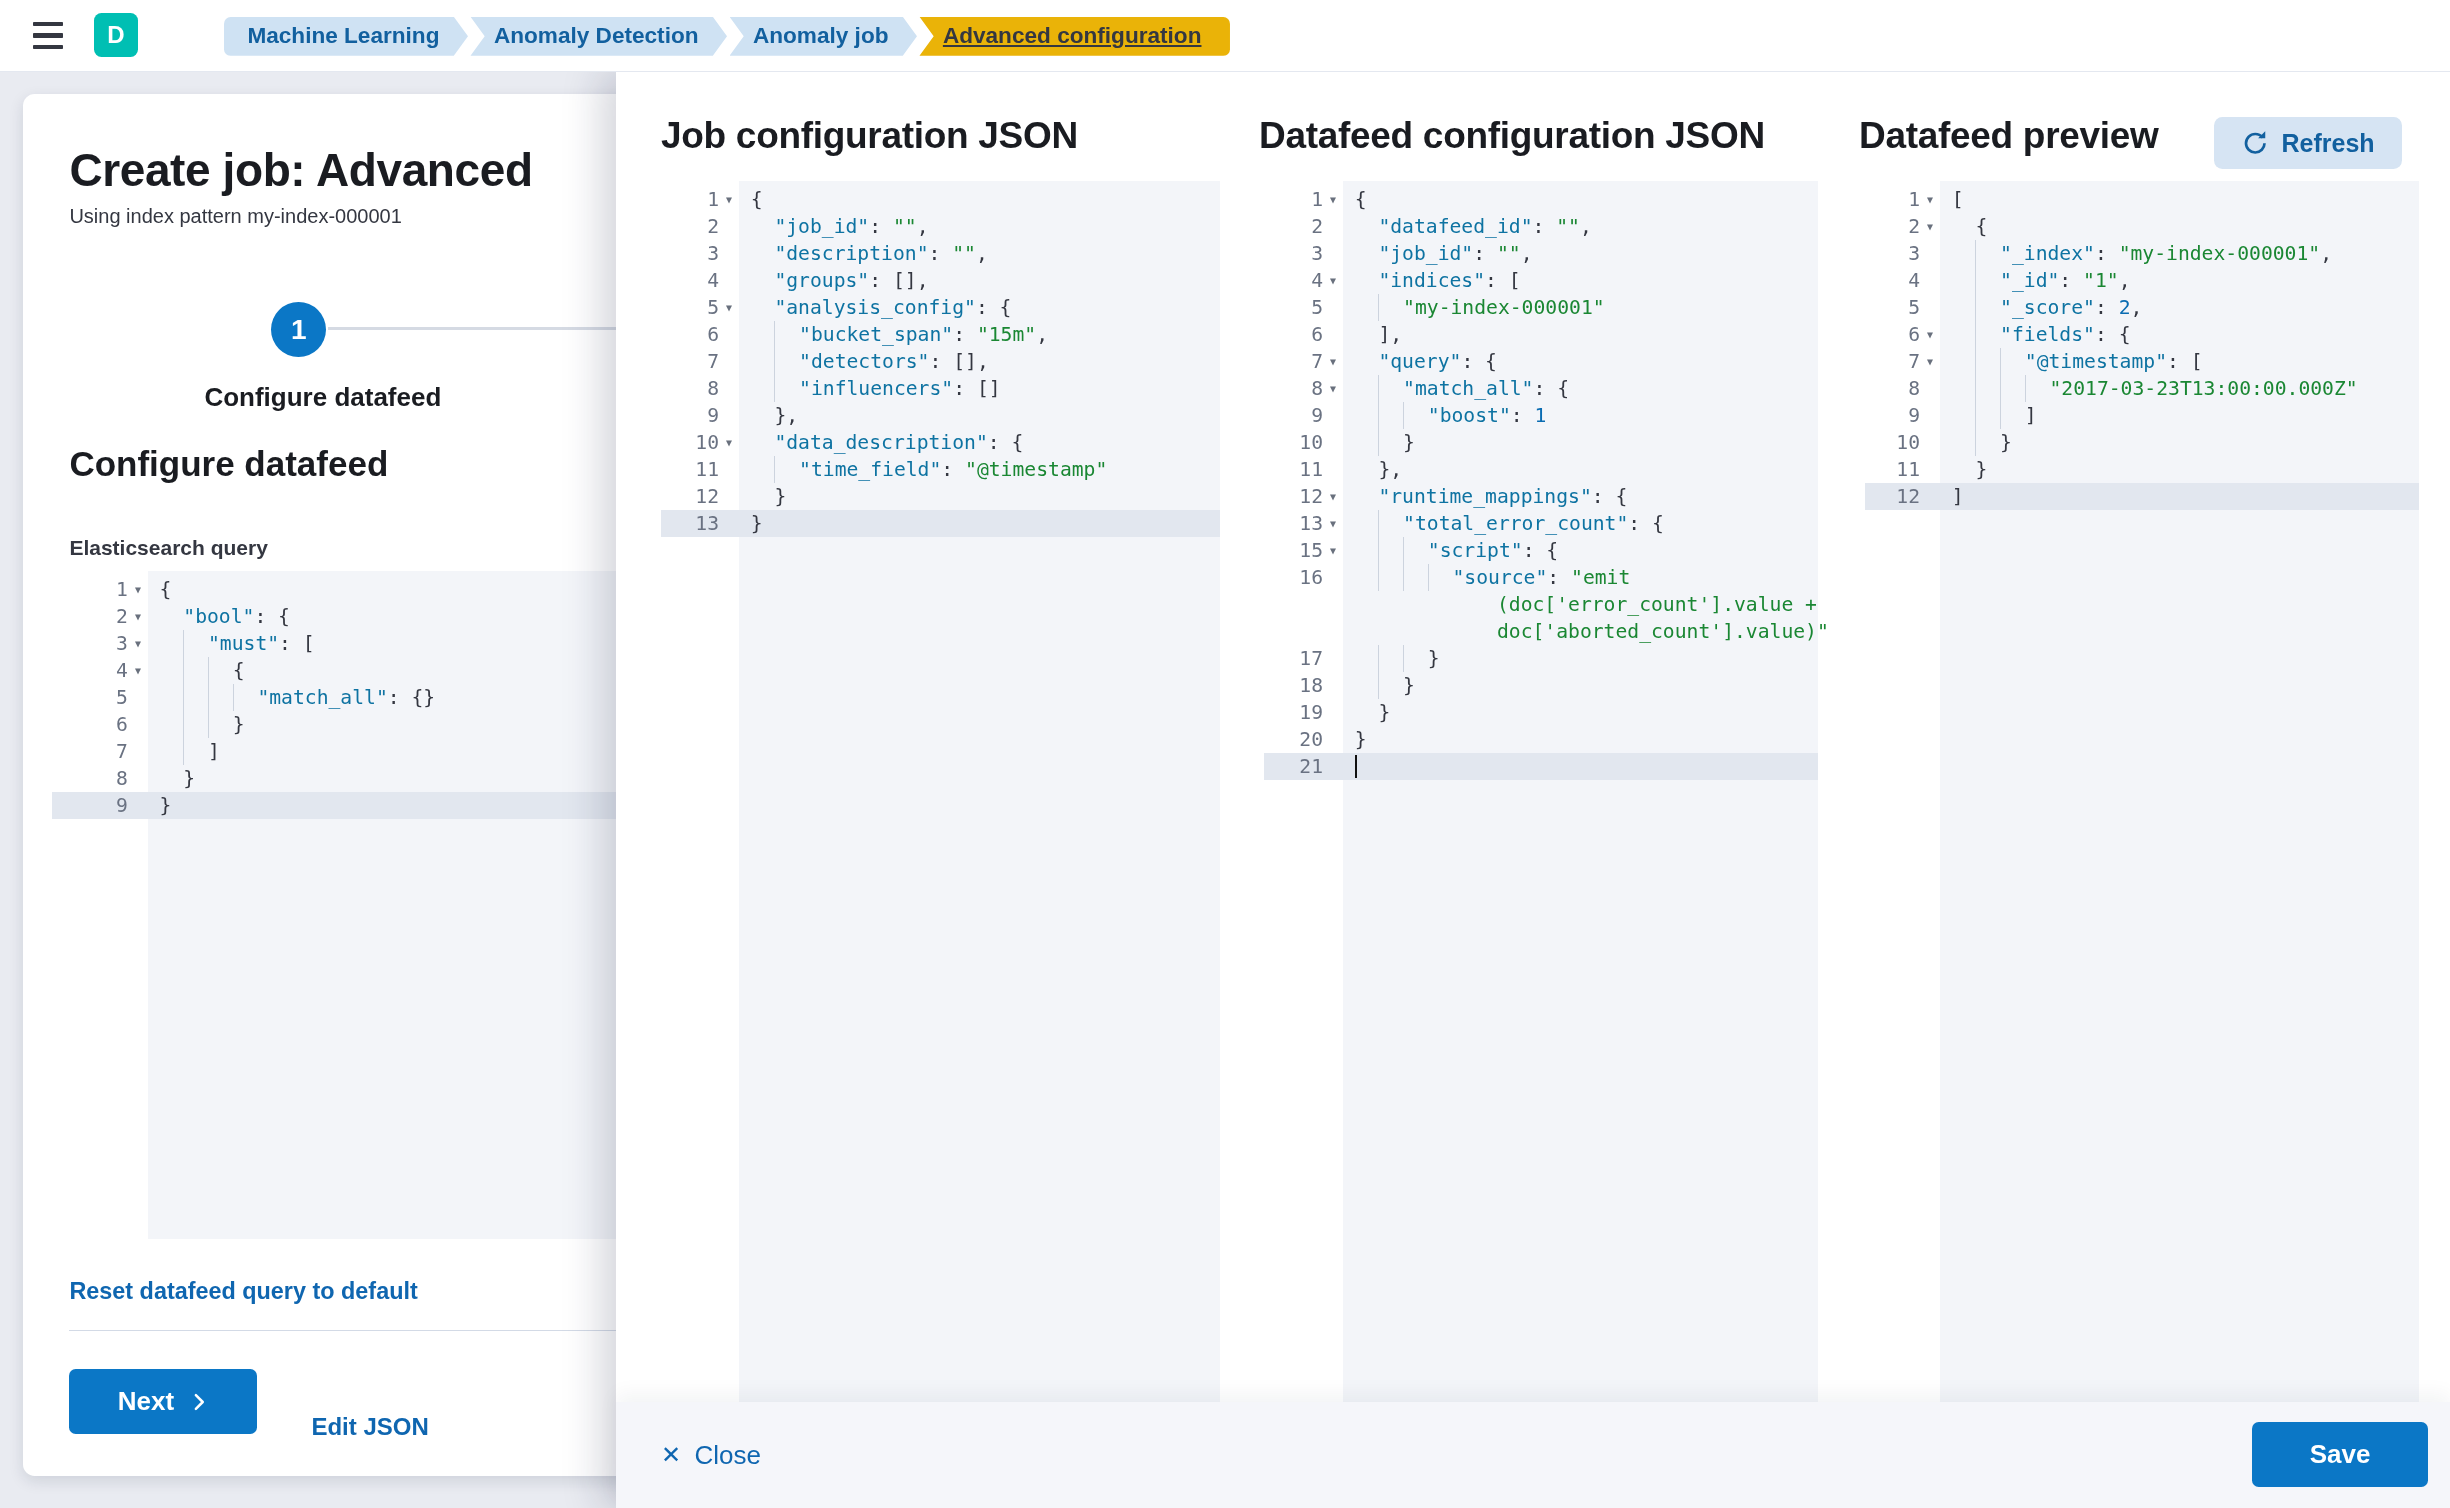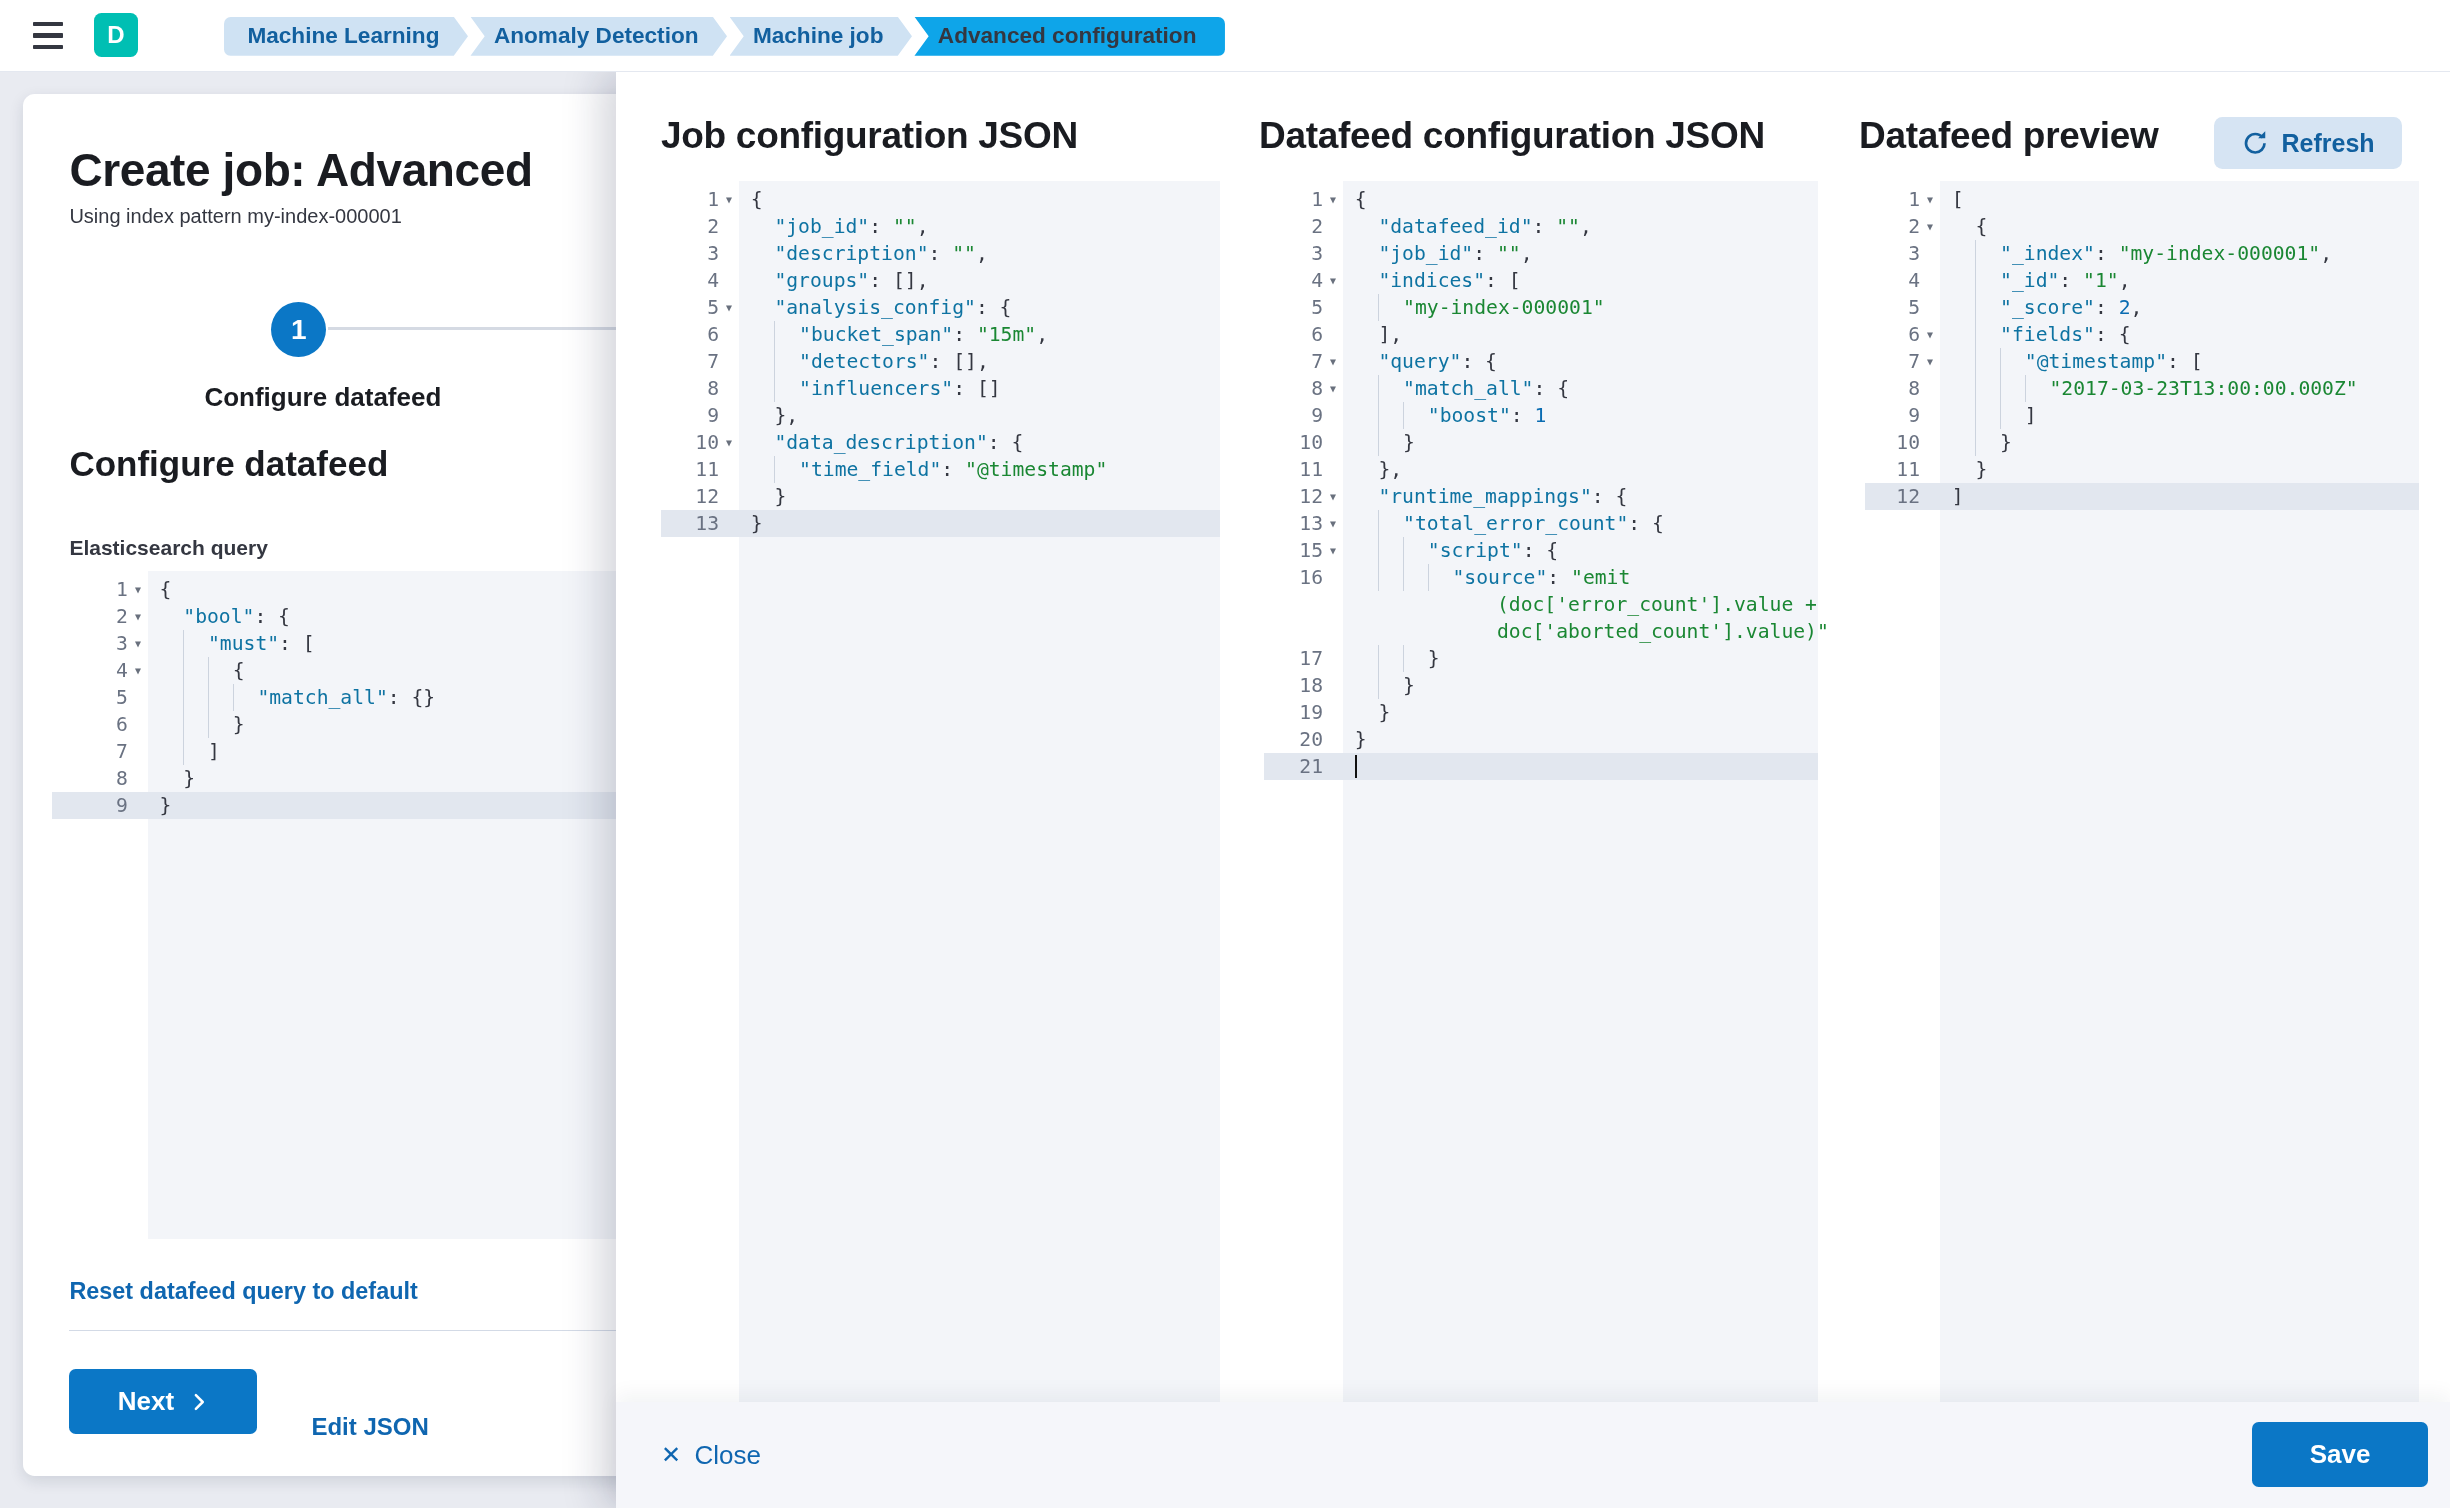--- a/index.html
+++ b/index.html
@@ -13,21 +13,21 @@
   .header{position:absolute;left:0;top:0;width:2450px;height:71px;background:#fff;border-bottom:0.8px solid #e4e8f0;z-index:5;}
   .menu-btn{position:absolute;left:33px;top:22px;width:30px;height:27px;display:flex;flex-direction:column;justify-content:space-between;cursor:pointer;}
   .menu-btn span{display:block;width:30px;height:4.2px;background:#343741;border-radius:0.8px;}
   .avatar{position:absolute;left:94px;top:13.4px;width:44px;height:44px;border-radius:7.5px;background:#00bfb3;color:#fff;
     display:flex;align-items:center;justify-content:center;font-size:24px;font-weight:700;cursor:pointer;}
   .crumbs{position:absolute;left:176px;top:16.7px;height:33px;display:flex;align-items:stretch;padding-left:48px;}
   .crumb{height:39px;display:flex;align-items:center;padding:0 28.5px 0 23.4px;font-size:22.6px;font-weight:600;
     color:#12609f;background:#cfe2f3;margin-left:2.5px;cursor:pointer;
     clip-path:polygon(0 0,calc(100% - 14.2px) 0,100% 50%,calc(100% - 14.2px) 100%,0 100%,14.2px 50%);}
   .crumb.first{clip-path:polygon(0 0,calc(100% - 14.2px) 0,100% 50%,calc(100% - 14.2px) 100%,0 100%);border-radius:6.7px 0 0 6.7px;margin-left:0;}
-  .crumb.last{background:#0ea5e9;color:#343741;clip-path:polygon(0 0,100% 0,100% 100%,0 100%,14.2px 50%);border-radius:0 6.7px 6.7px 0;}
+  .crumb.last{background:#eab308;color:#343741;clip-path:polygon(0 0,100% 0,100% 100%,0 100%,14.2px 50%);border-radius:0 6.7px 6.7px 0;text-decoration:underline;}
   
   .card{position:absolute;left:23.4px;top:94px;width:1176px;height:1382px;background:#fff;border-radius:11.7px;
     box-shadow:0 5px 15px rgba(20,30,60,.12);z-index:1;}
   .card h1{position:absolute;left:46px;top:49px;margin:0;font-size:46px;font-weight:700;color:#1a1c21;letter-spacing:-0.4px;}
   .card .subtitle{position:absolute;left:46px;top:111px;font-size:20px;color:#343741;}
   .step-circle{position:absolute;left:248px;top:208px;width:55px;height:55px;border-radius:50%;background:#0b77c6;color:#fff;
     display:flex;align-items:center;justify-content:center;font-size:28px;font-weight:700;cursor:pointer;}
   .step-line{position:absolute;left:305px;top:233px;width:360px;height:2.5px;background:#d5dae3;}
   .step-label{position:absolute;left:157px;top:288px;width:285px;text-align:center;font-size:26px;font-weight:700;color:#1a1c21;}
   .card h2{position:absolute;left:46px;top:350px;margin:0;font-size:35px;font-weight:700;color:#1a1c21;}
@@ -73,21 +73,21 @@
 <div class="header">
   <div class="menu-btn">
     <span></span>
     <span></span>
     <span></span>
   </div>
   <div class="avatar">D</div>
   <div class="crumbs">
     <div class="crumb first">Machine Learning</div>
     <div class="crumb">Anomaly Detection</div>
-    <div class="crumb">Machine job</div>
+    <div class="crumb">Anomaly job</div>
     <div class="crumb last">Advanced configuration</div>
   </div>
 </div>
 
 <div class="card">
   <h1>Create job: Advanced</h1>
   <div class="subtitle">Using index pattern my-index-000001</div>
 
   <div class="step-circle">1</div>
   <div class="step-line"></div>

